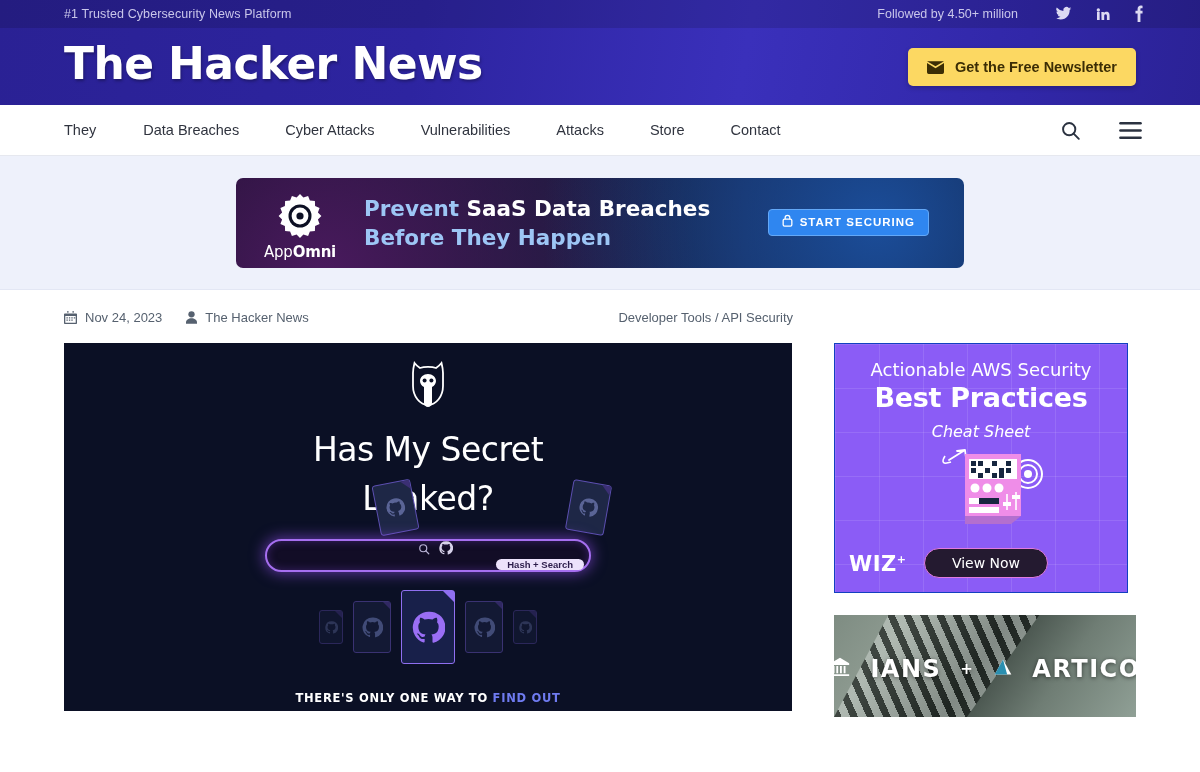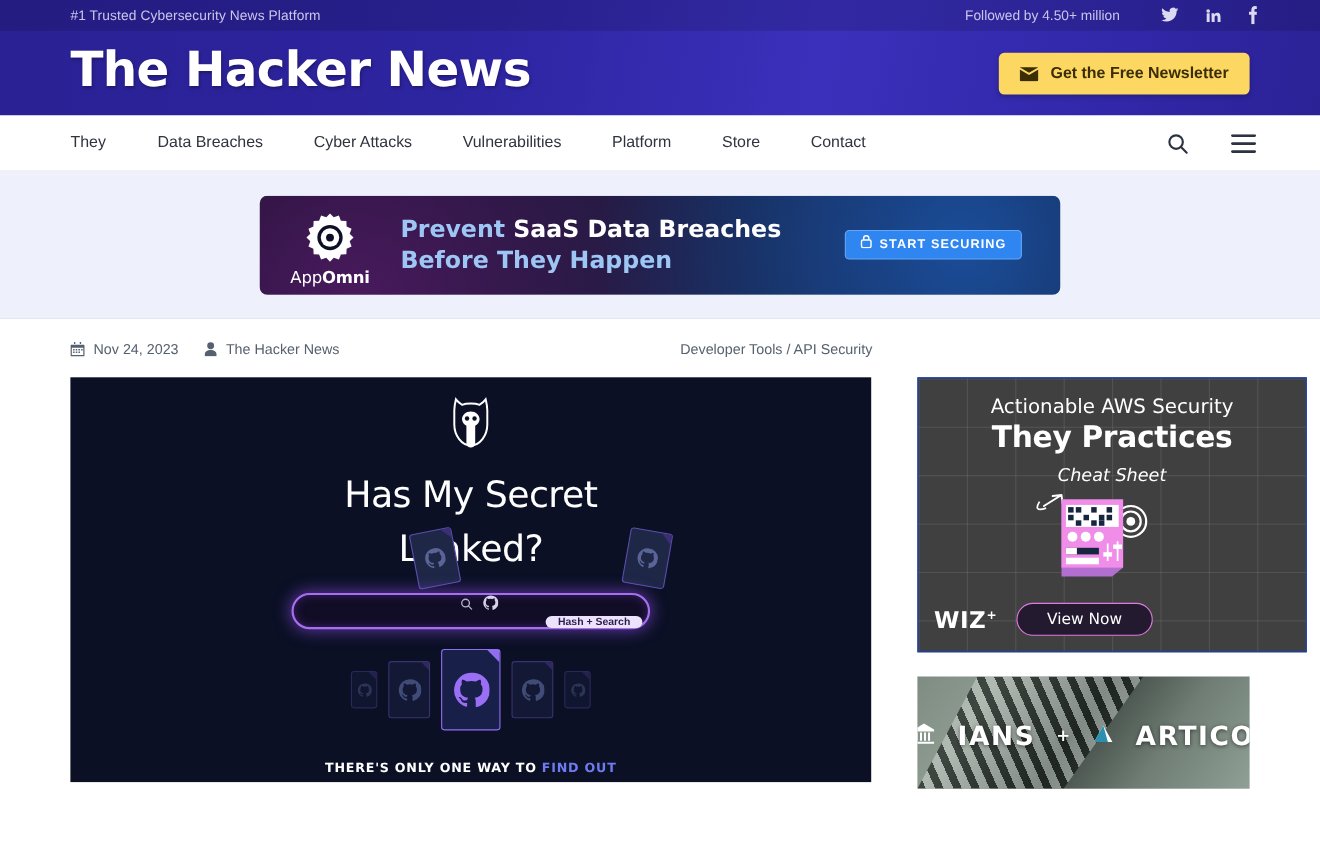--- a/index.html
+++ b/index.html
@@ -236,22 +236,22 @@
     position:absolute; left:0; right:0; bottom: 6px; text-align:center;
     font-family:"DejaVu Sans", sans-serif;
     font-size: 11.5px; font-weight:700; letter-spacing:.7px; color:#ffffff;
   }
   .hero-foot .hl { color:#6f7bf0; }
 
   
   .sidebar { width: 302px; }
   .side-ad {
     position: relative;
-    width: 354px; height: 250px;
-    background: #404040;
+    width: 294px; height: 250px;
+    background: #8b5cf6;
     overflow: hidden;
     cursor: pointer;
     border: 1px solid #1240c0;
   }
   .grid-lines { position:absolute; inset:0;
     background-image:
       linear-gradient(to right, rgba(255,255,255,.10) 1px, transparent 1px),
       linear-gradient(to bottom, rgba(255,255,255,.10) 1px, transparent 1px);
     background-size: 44px 44px;
   }
@@ -330,21 +330,21 @@
     <span class="nl-label">Get the Free Newsletter</span>
   </button>
 </header>
 
 <nav class="site-nav">
   <div class="nav-links">
     <a class="nav-link" href="#">They</a>
     <a class="nav-link" href="#">Data Breaches</a>
     <a class="nav-link" href="#">Cyber Attacks</a>
     <a class="nav-link" href="#">Vulnerabilities</a>
-    <a class="nav-link" href="#">Platform</a>
+    <a class="nav-link" href="#">Attacks</a>
     <a class="nav-link" href="#">Store</a>
     <a class="nav-link" href="#">Contact</a>
   </div>
   <div class="nav-actions">
     <button class="icon-btn">
       <svg width="21" height="21" viewBox="0 0 24 24" fill="none" stroke="#2b3240" stroke-width="2.2">
           <circle cx="10.5" cy="10.5" r="7"></circle>
           <line x1="15.6" y1="15.6" x2="21.5" y2="21.5" stroke-linecap="round"></line>
         </svg>
     </button>
@@ -489,21 +489,21 @@
       <div class="hero-foot">
         <span>THERE'S ONLY ONE WAY TO </span><span class="hl">FIND OUT</span>
       </div>
     </div>
 
     <aside class="sidebar">
 
       <div class="side-ad">
         <div class="grid-lines"></div>
         <div class="sa-l1">Actionable AWS Security</div>
-        <div class="sa-l2">They Practices</div>
+        <div class="sa-l2">Best Practices</div>
         <div class="sa-l3">Cheat Sheet</div>
 
         <div class="sa-art">
           <svg width="115" height="95" viewBox="0 0 115 95">
             <path d="M10 12 q-6 10 6 6" fill="none" stroke="#fff" stroke-width="1.6"></path>
             <path d="M14 16 L30 6 M30 6 l-8 1 M30 6 l1 8" fill="none" stroke="#fff" stroke-width="1.8" stroke-linecap="round"></path>
             <circle cx="93" cy="30" r="14" fill="none" stroke="#fff" stroke-width="2"></circle>
             <circle cx="93" cy="30" r="9" fill="none" stroke="#fff" stroke-width="2"></circle>
             <circle cx="93" cy="30" r="4" fill="#fff"></circle>
             <path d="M84 16 h-8 v30 h8z" fill="#e07ae0"></path>

